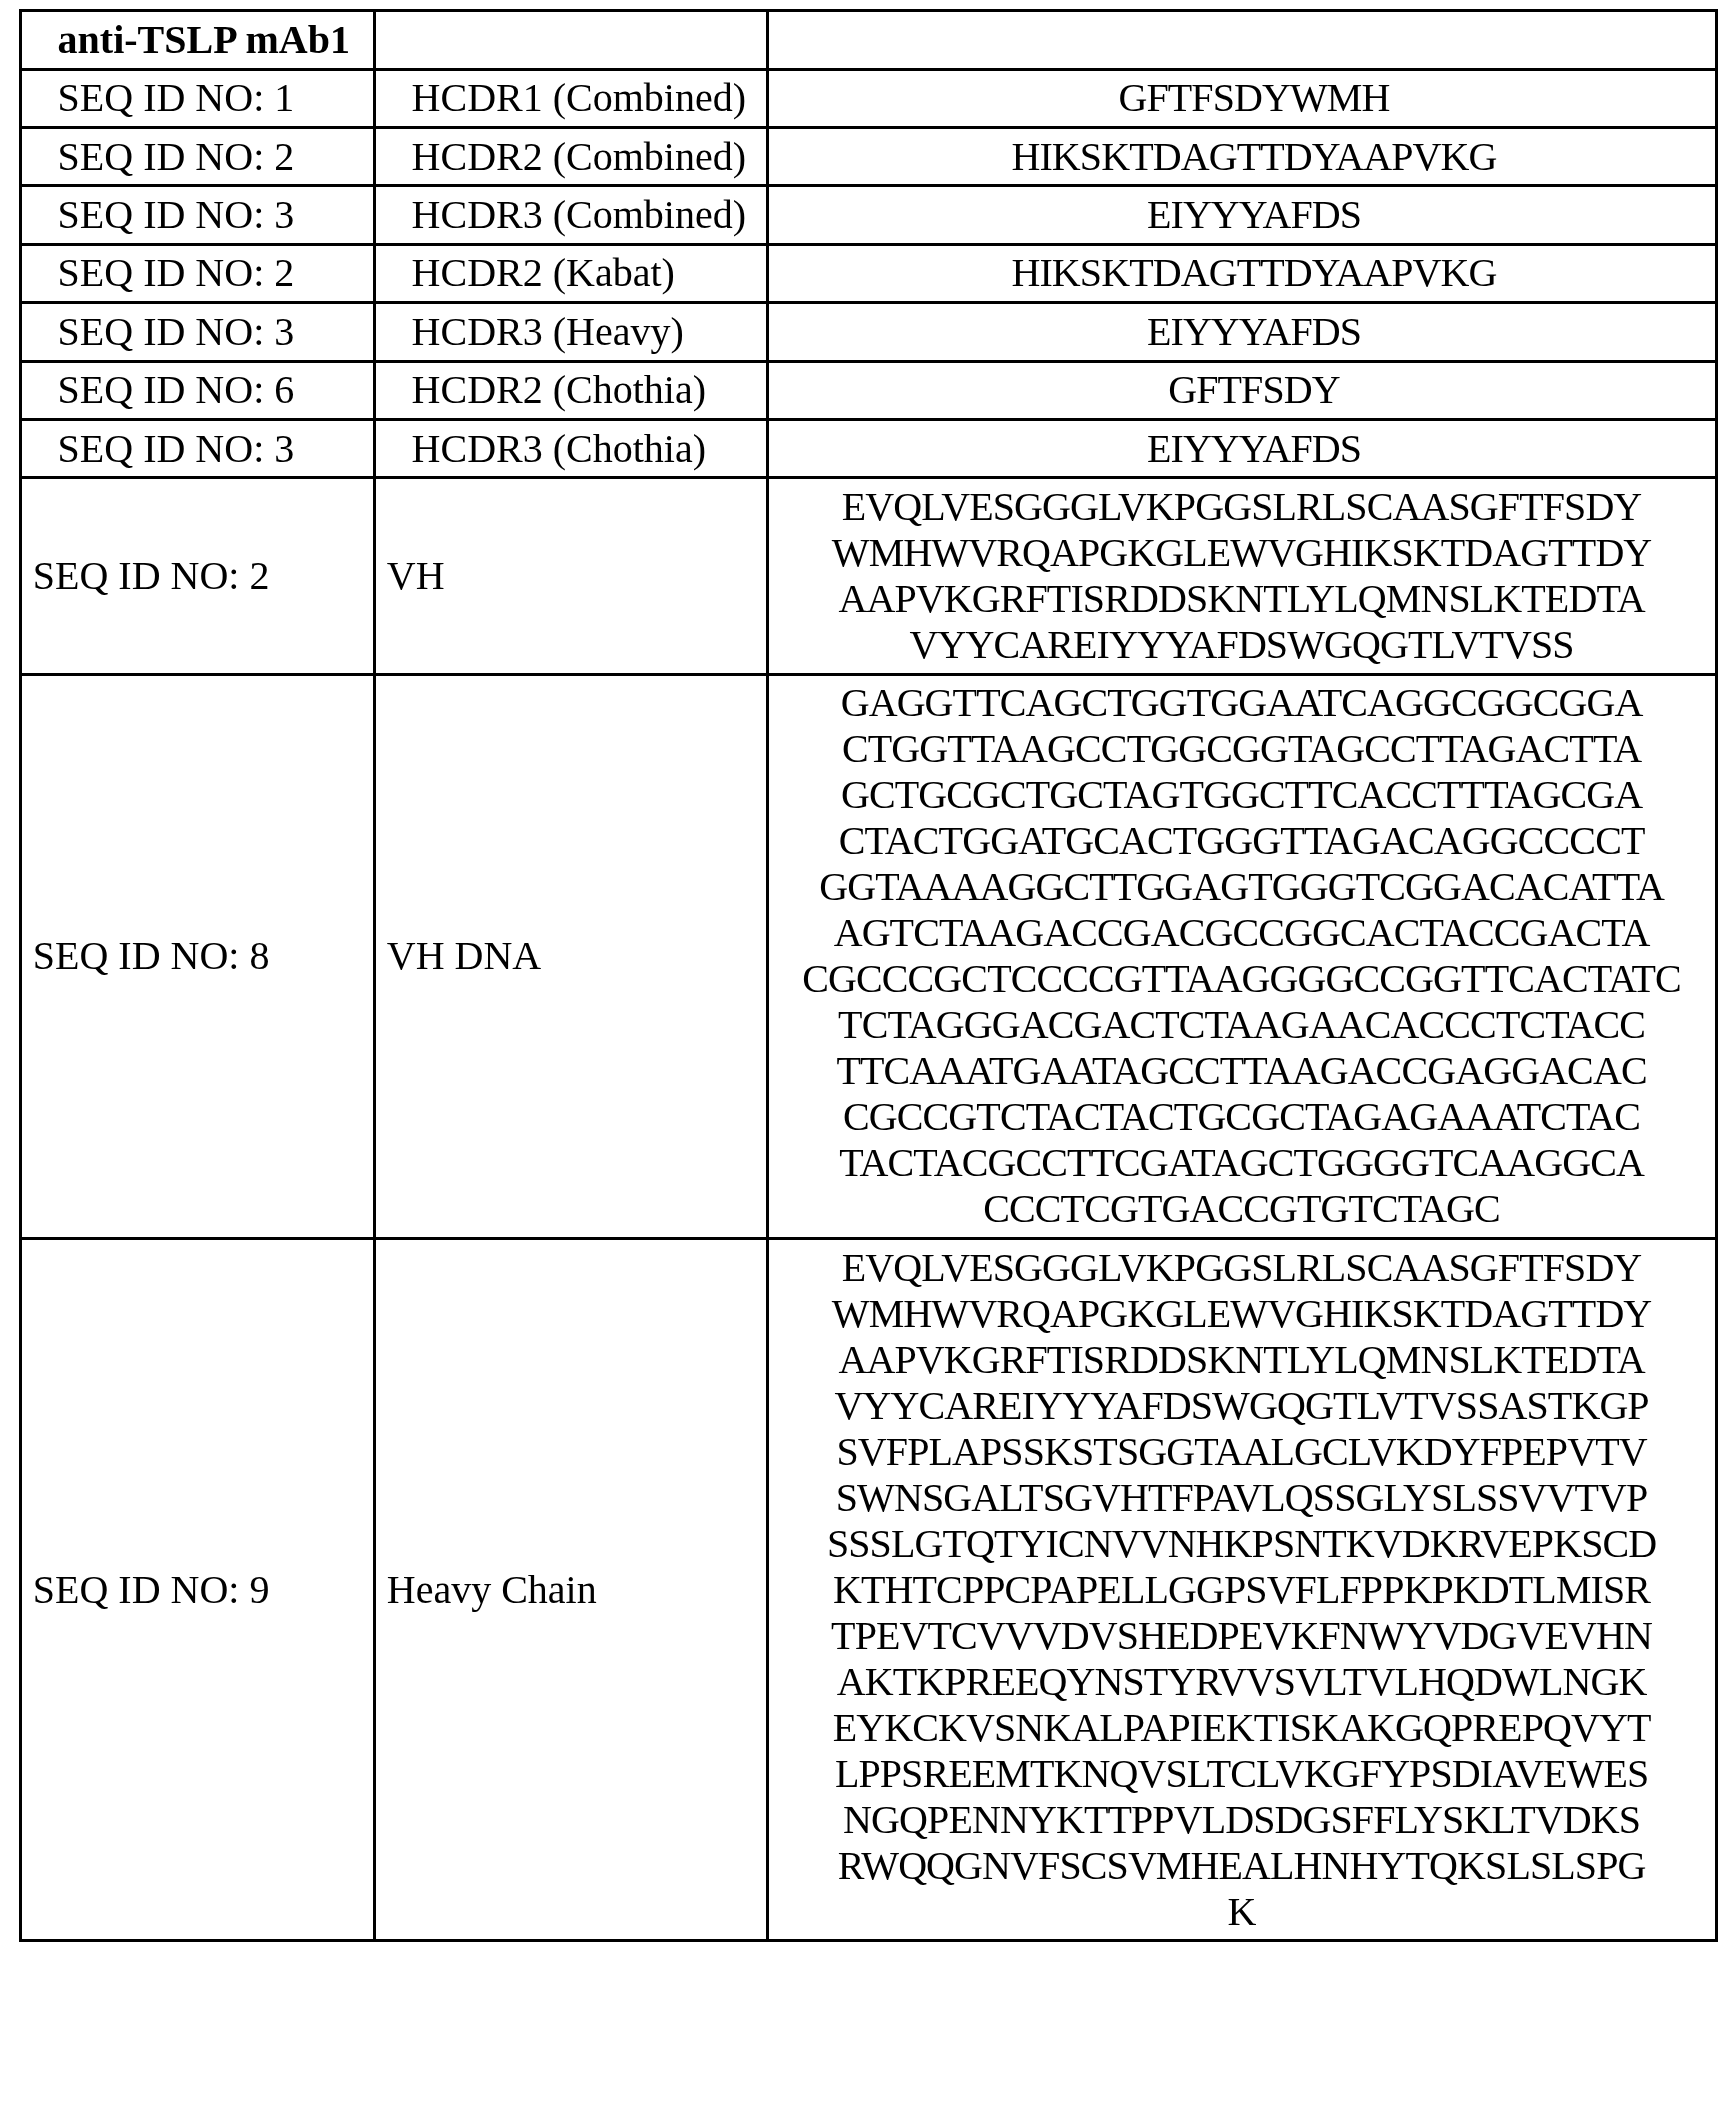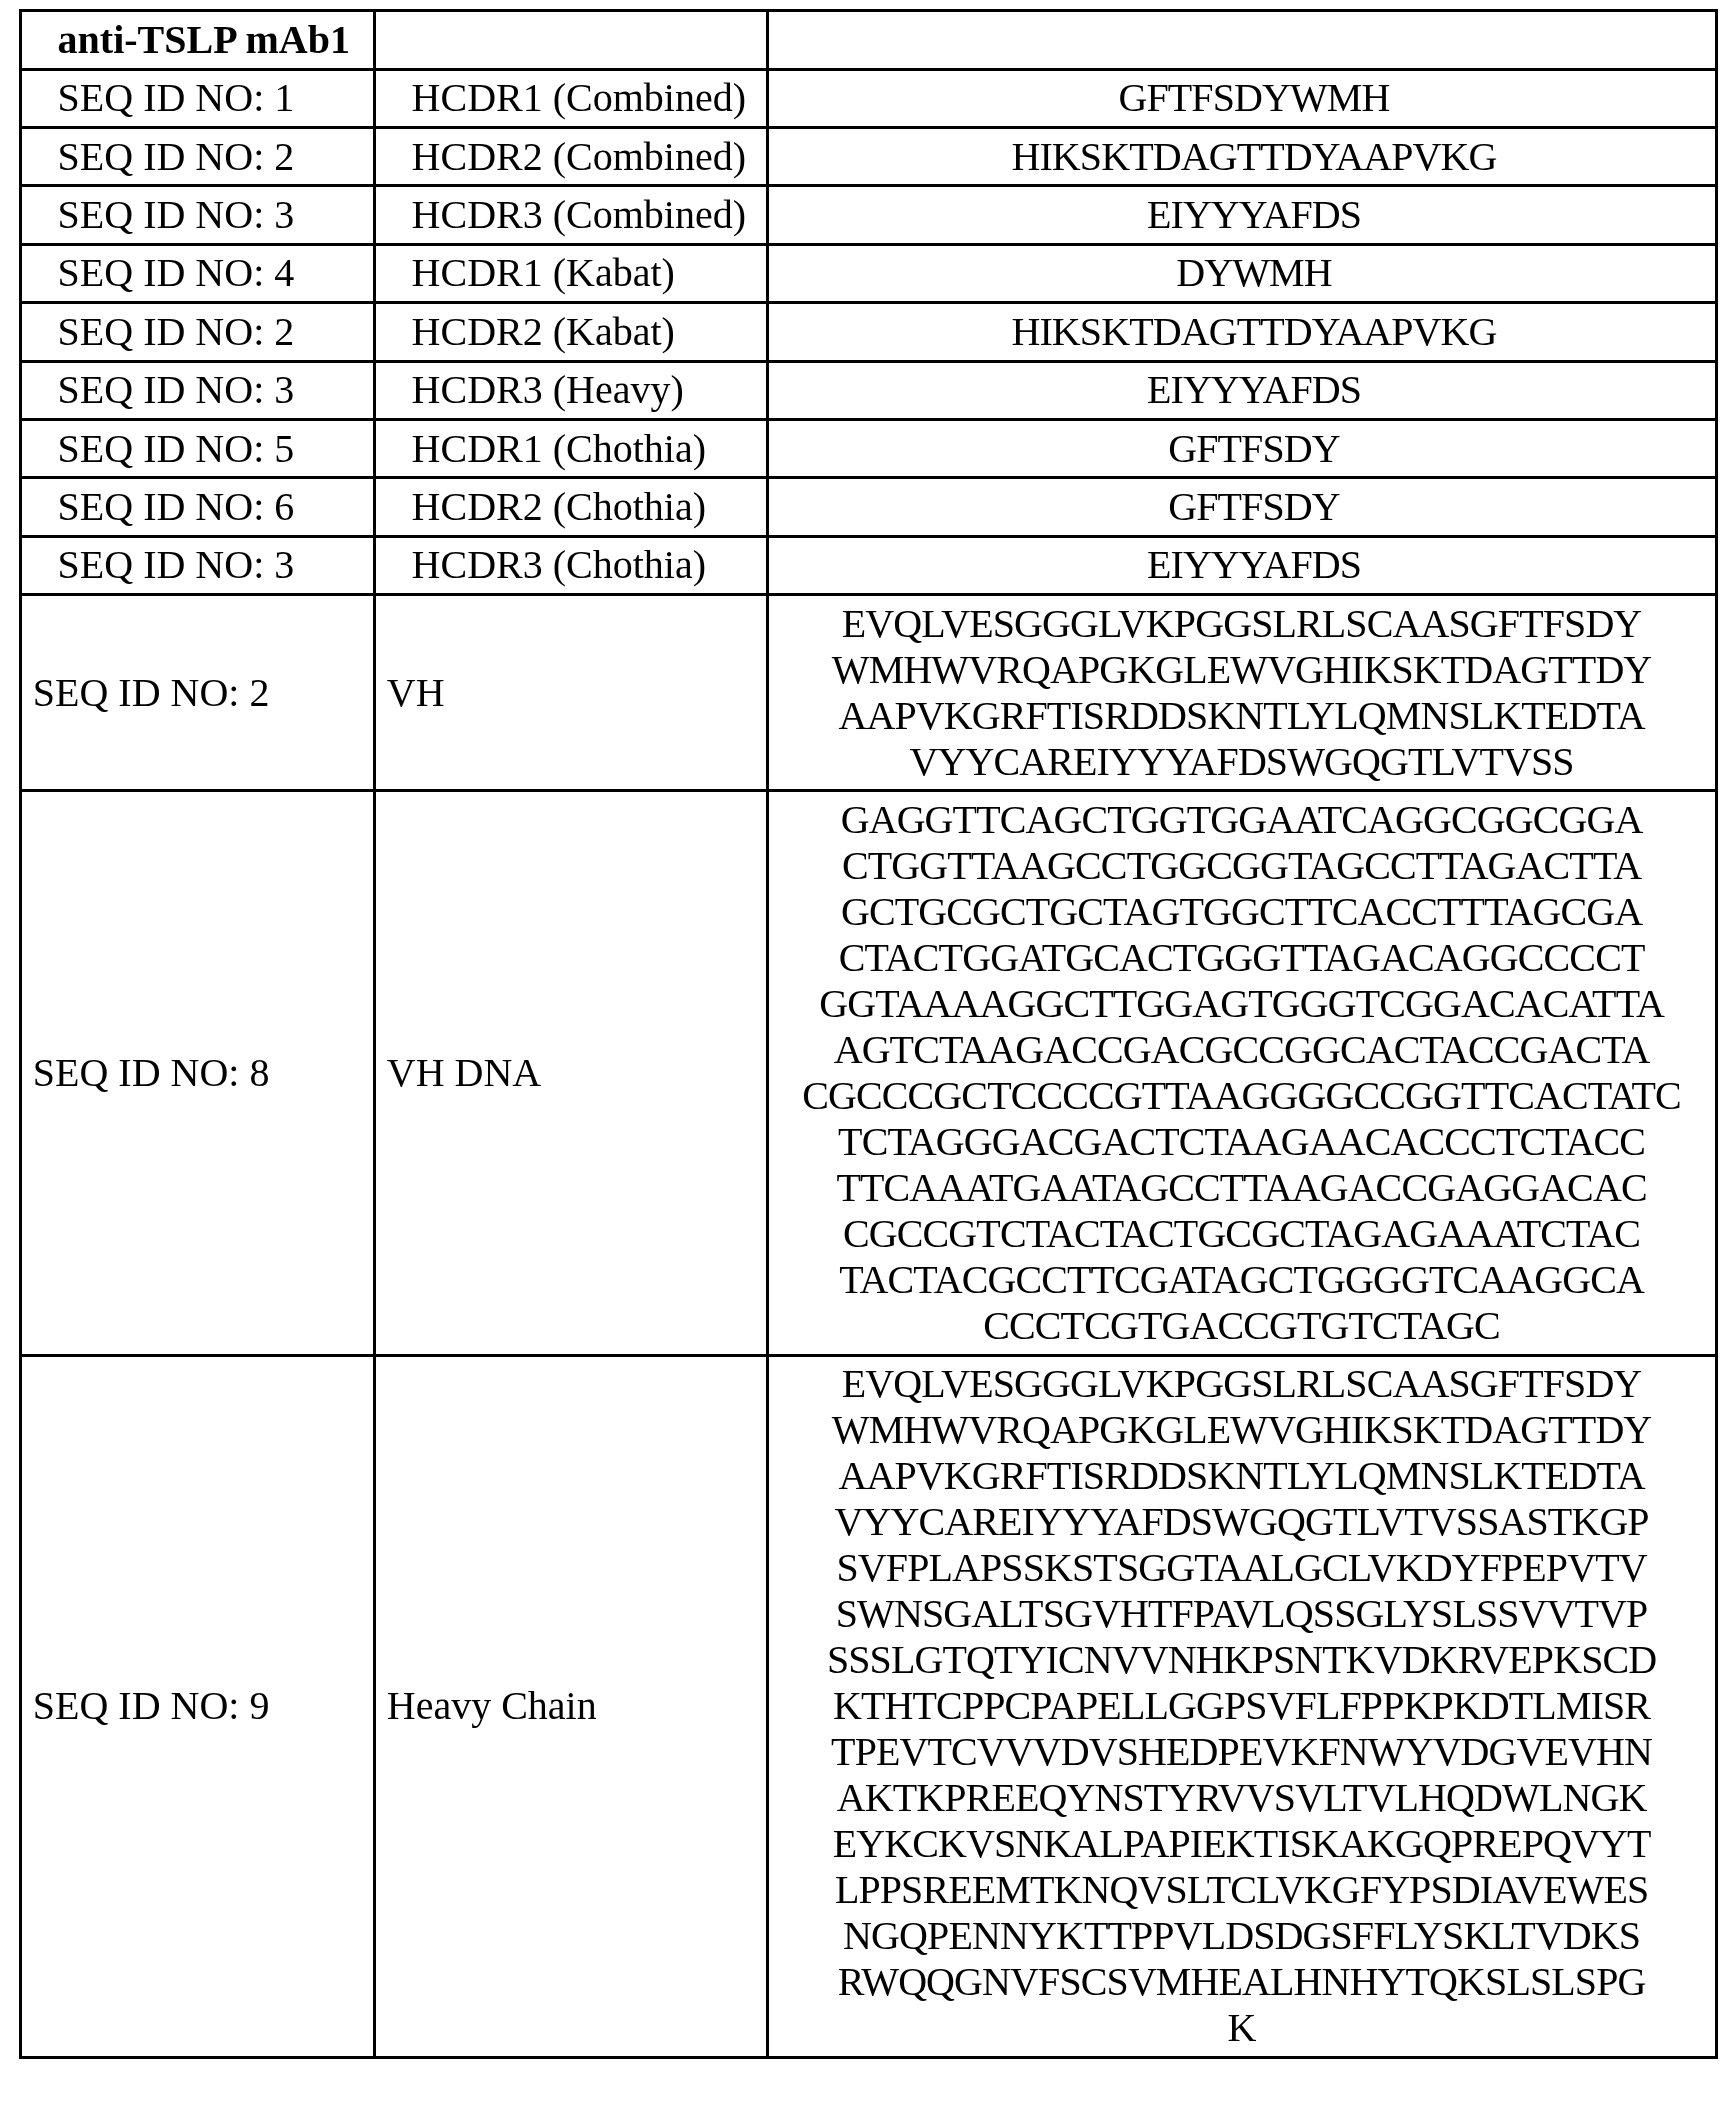--- a/index.html
+++ b/index.html
@@ -80,38 +80,28 @@
         <td class="label-cell">SEQ ID NO: 2</td>
         <td class="region-cell">HCDR2 (Combined)</td>
         <td class="seq-cell">HIKSKTDAGTTDYAAPVKG</td>
       </tr>
       <tr class="simple">
         <td class="label-cell">SEQ ID NO: 3</td>
         <td class="region-cell">HCDR3 (Combined)</td>
         <td class="seq-cell">EIYYYAFDS</td>
       </tr>
       <tr class="simple">
-        <td class="label-cell">SEQ ID NO: 4</td>
-        <td class="region-cell">HCDR1 (Kabat)</td>
-        <td class="seq-cell">DYWMH</td>
-      </tr>
-      <tr class="simple">
         <td class="label-cell">SEQ ID NO: 2</td>
         <td class="region-cell">HCDR2 (Kabat)</td>
         <td class="seq-cell">HIKSKTDAGTTDYAAPVKG</td>
       </tr>
       <tr class="simple">
         <td class="label-cell">SEQ ID NO: 3</td>
         <td class="region-cell">HCDR3 (Heavy)</td>
         <td class="seq-cell">EIYYYAFDS</td>
-      </tr>
-      <tr class="simple">
-        <td class="label-cell">SEQ ID NO: 5</td>
-        <td class="region-cell">HCDR1 (Chothia)</td>
-        <td class="seq-cell">GFTFSDY</td>
       </tr>
       <tr class="simple">
         <td class="label-cell">SEQ ID NO: 6</td>
         <td class="region-cell">HCDR2 (Chothia)</td>
         <td class="seq-cell">GFTFSDY</td>
       </tr>
       <tr class="simple">
         <td class="label-cell">SEQ ID NO: 3</td>
         <td class="region-cell">HCDR3 (Chothia)</td>
         <td class="seq-cell">EIYYYAFDS</td>

